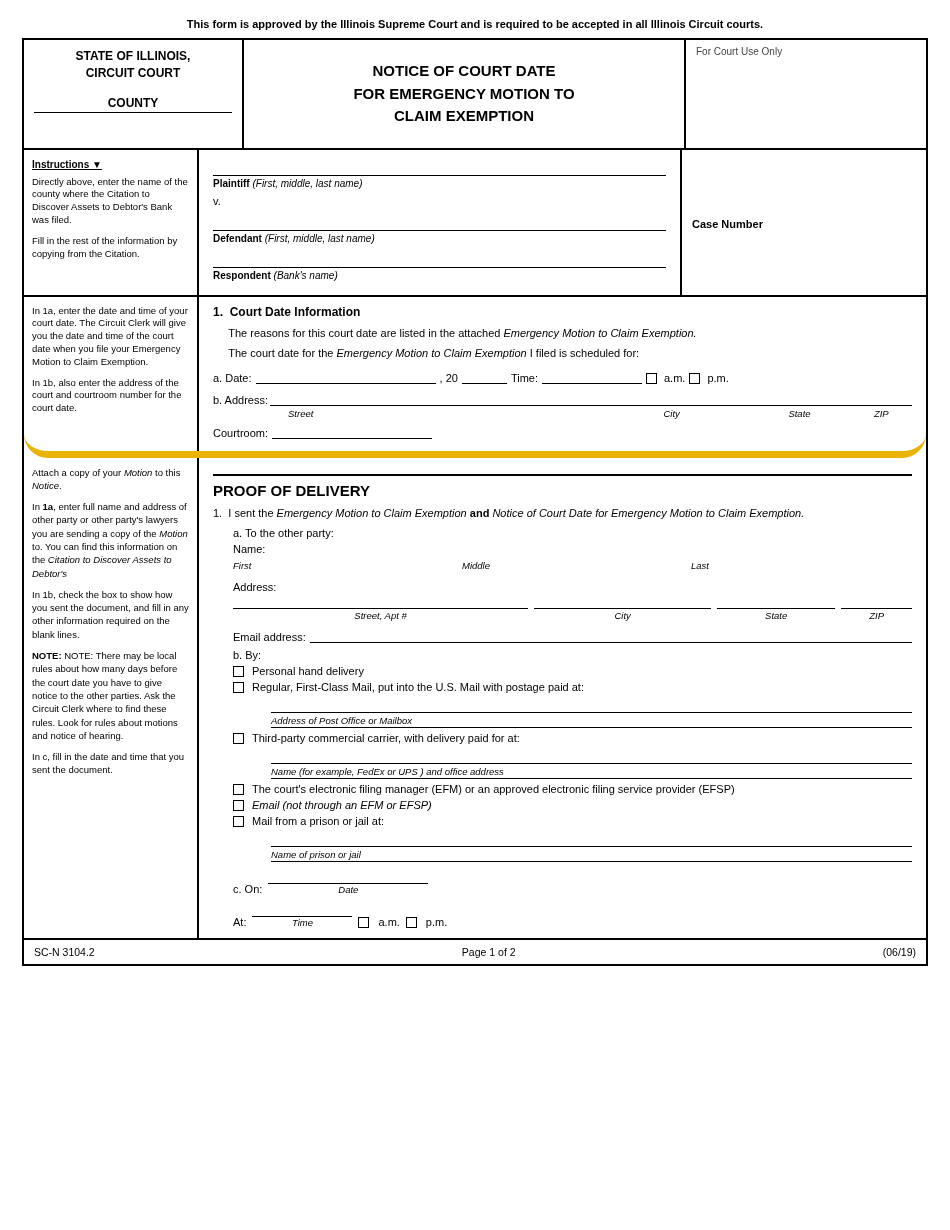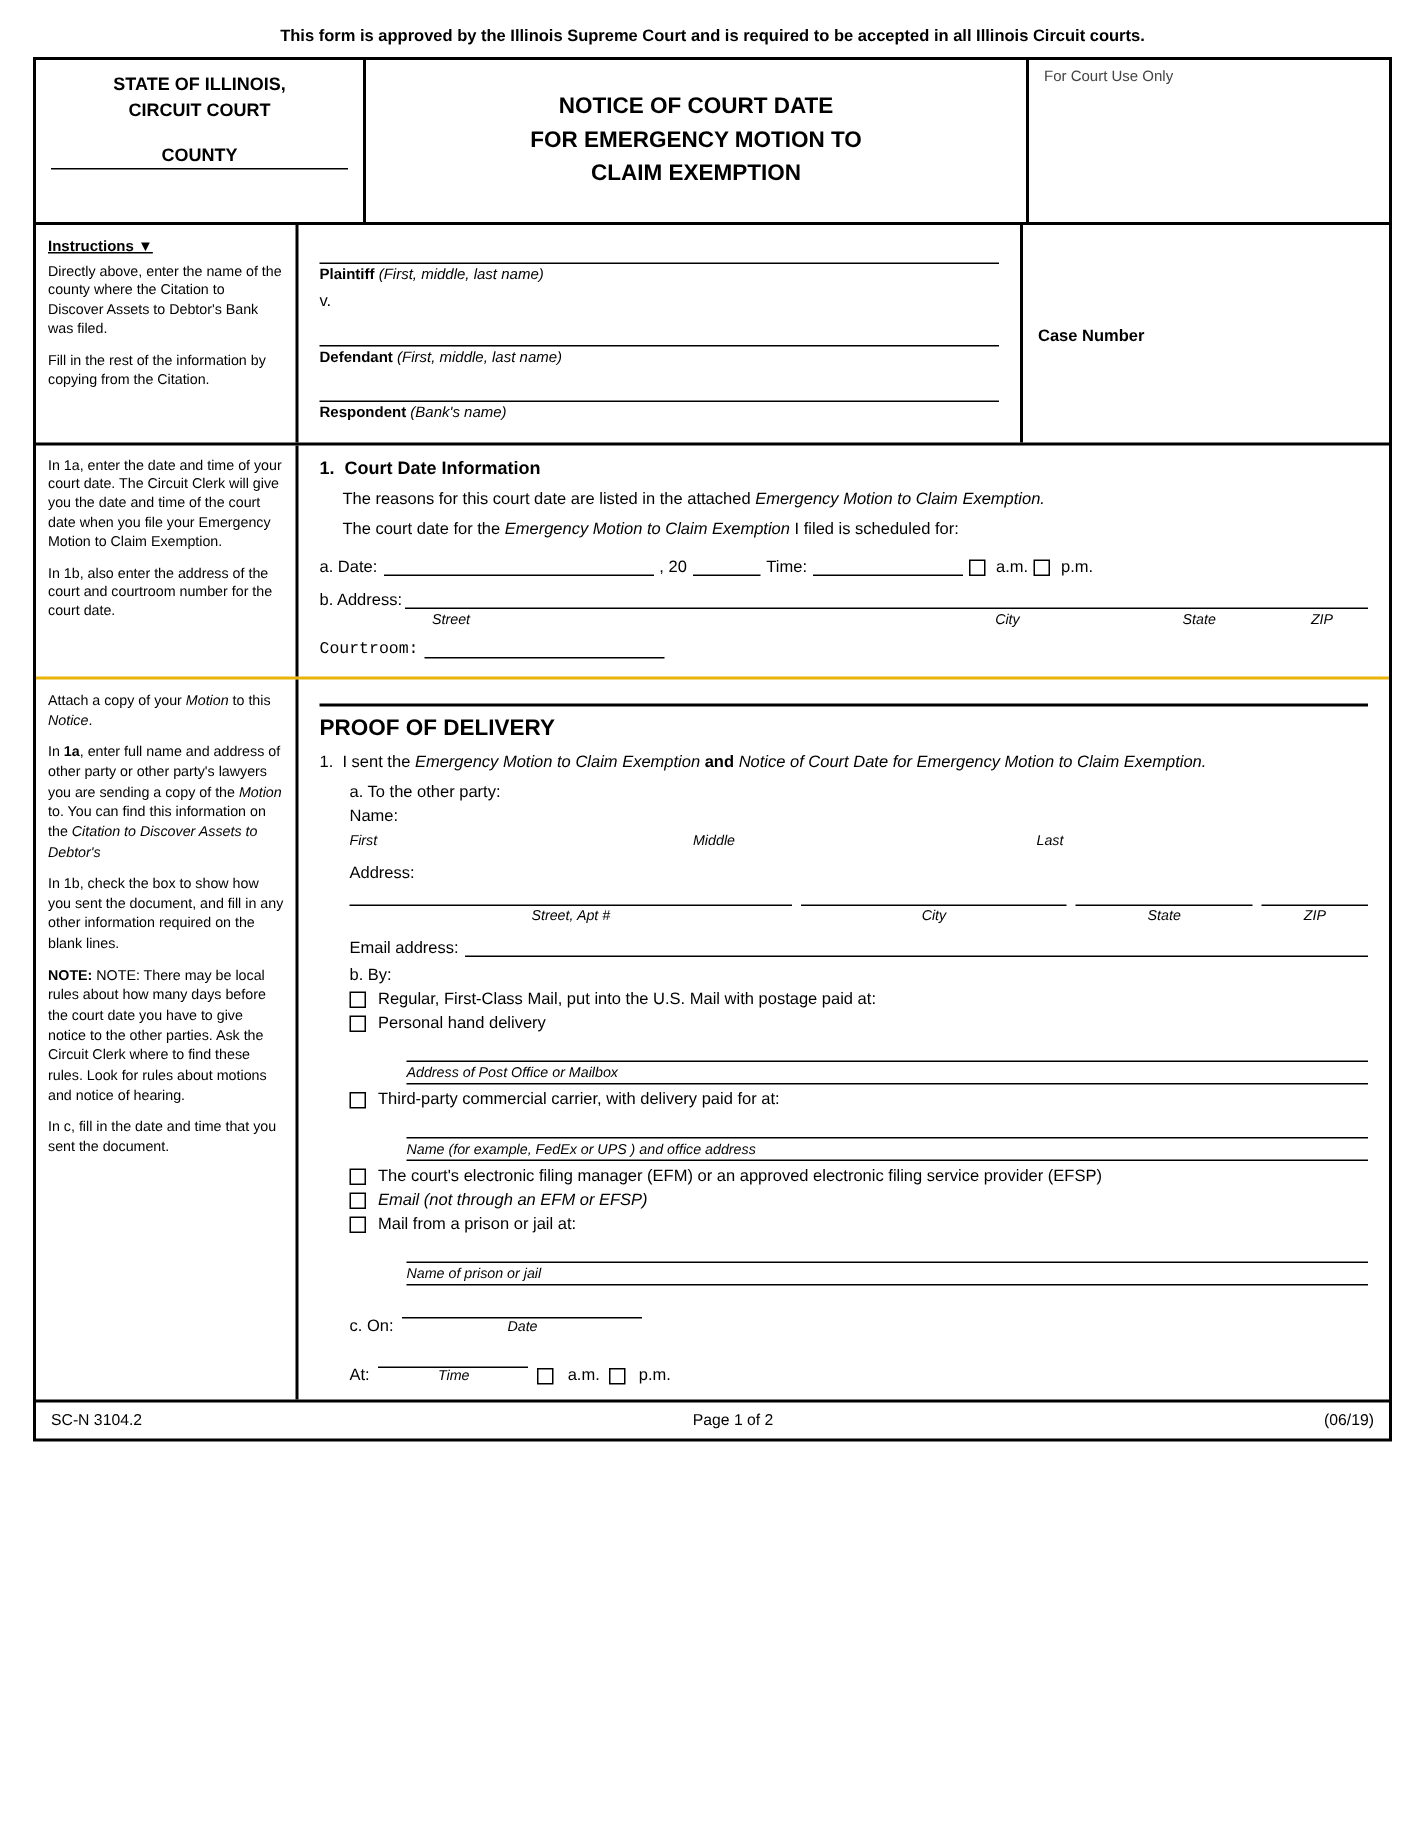--- a/index.html
+++ b/index.html
@@ -316,21 +316,20 @@
       padding: 6px 10px;
       border-top: 2px solid #000;
       font-size: 10.5px;
     }
     .courtroom-row {
       display: flex;
       align-items: flex-end;
       margin: 4px 0;
       gap: 4px;
       font-size: 11px;
-      font-family: Liberation Mono, monospace;
     }
   </style>
 </head>
 <body>
 
 <div class="page">
 
   <div class="top-notice">
     <span>This form is approved by the Illinois Supreme Court and is required to be accepted in all Illinois Circuit courts.</span>
   </div>
@@ -402,21 +401,21 @@
       <div class="right-col">
         <div style="margin-top: 60px;">
           <div class="case-num-line"></div>
           <div class="case-number-label">
             <span>Case Number</span>
           </div>
         </div>
       </div>
     </div>
 
-    <div style="display:flex; border-bottom: 2px solid #eab308;">
+    <div style="display:flex; border-bottom: 7px solid #eab308; border-radius: 24px;">
       <div class="instructions-col">
         <div class="instr-block">
           <span>In 1a, enter the date and time of your court date. The Circuit Clerk will give you the date and time of the court date when you file your Emergency Motion to Claim Exemption.</span>
         </div>
         <div class="instr-block">
           <span>In 1b, also enter the address of the court and courtroom number for the court date.</span>
         </div>
       </div>
 
       <div style="flex:1; padding: 8px 14px 8px 14px;">
@@ -543,26 +542,26 @@
           </div>
         </div>
 
         <div class="sub-item" style="margin-top:6px;">
           <div style="margin-bottom:4px;">
             <span>b.   By:</span>
           </div>
 
           <div class="delivery-option">
             <span class="checkbox-sq"></span>
+            <span>Personal hand delivery</span>
+          </div>
+
+          <div class="delivery-option">
+            <span class="checkbox-sq"></span>
             <span>Regular, First-Class Mail, put into the U.S. Mail with postage paid at:</span>
-          </div>
-
-          <div class="delivery-option">
-            <span class="checkbox-sq"></span>
-            <span>Personal hand delivery</span>
           </div>
           <div class="delivery-sub">
             <div style="border-bottom:1.5px solid #000; height:16px; margin-bottom:2px;"></div>
             <div class="italic-line">Address of Post Office or Mailbox</div>
           </div>
 
           <div class="delivery-option">
             <span class="checkbox-sq"></span>
             <span>Third-party commercial carrier, with delivery paid for at:</span>
           </div>

